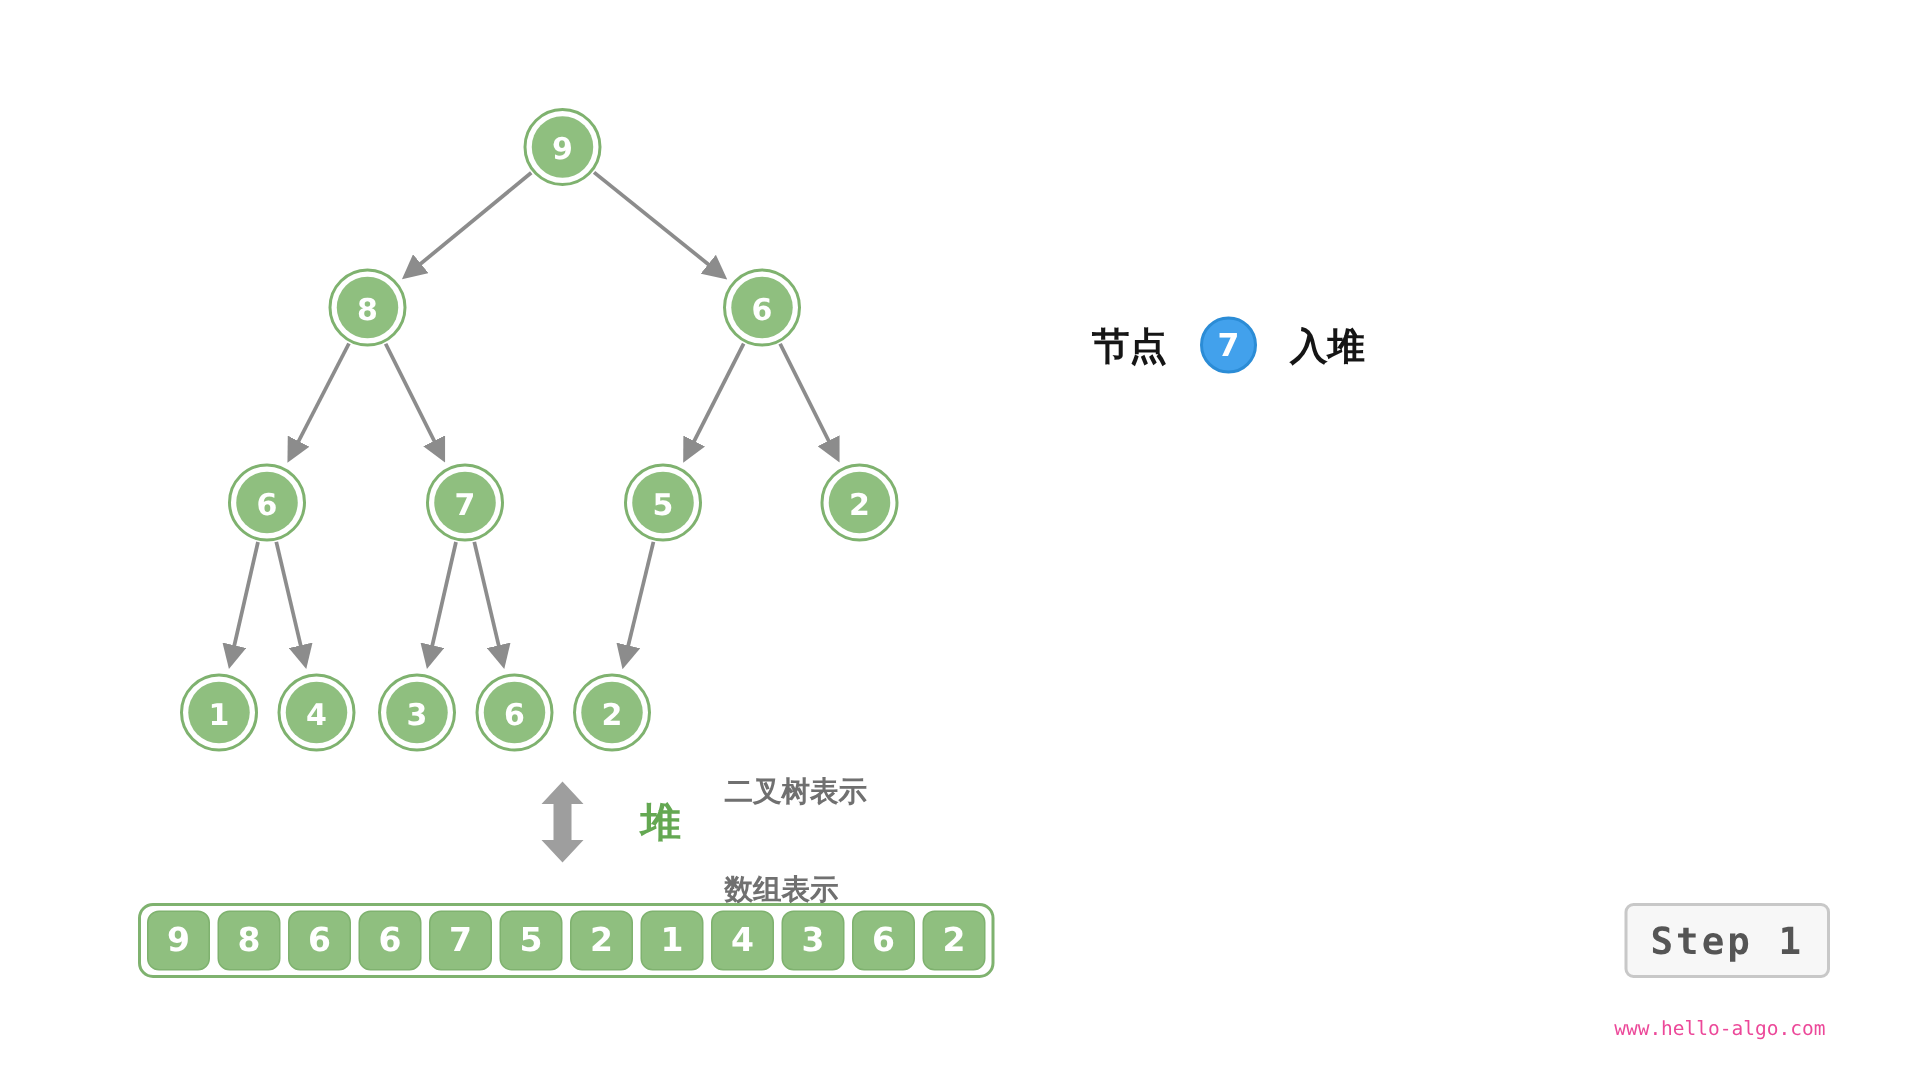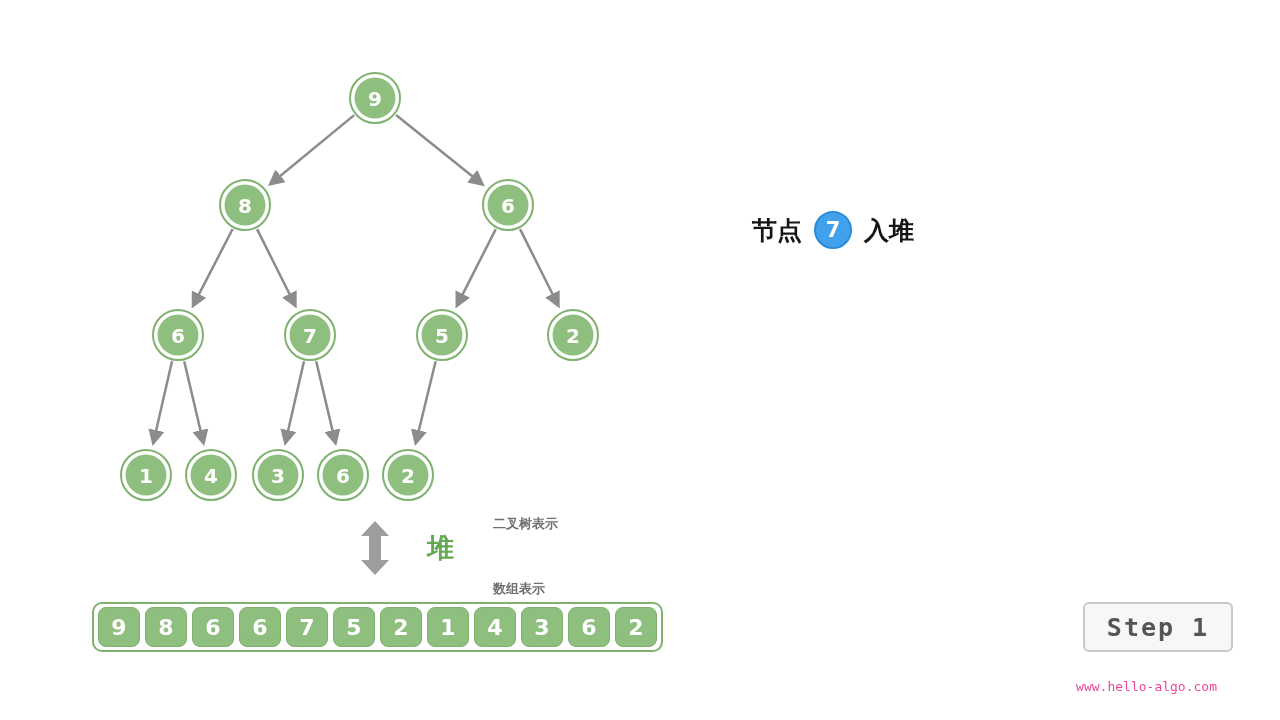--- a/index.html
+++ b/index.html
@@ -4,48 +4,48 @@
 <style>
   * { margin:0; padding:0; box-sizing:border-box; }
   html,body { width:1280px; height:720px; }
   body {
     font-family:"DejaVu Sans","Liberation Sans",sans-serif;
     background:#ffffff; position:relative; overflow:hidden;
   }
   .stage { position:absolute; inset:0; width:1280px; height:720px; }
   svg.diagram { position:absolute; left:0; top:0; }
 
-  .annotation { position:absolute; left:752px; top:211px; display:flex; align-items:center; gap:12px; }
+  .annotation { position:absolute; left:728px; top:211px; display:flex; align-items:center; gap:22px; }
   .annotation .txt { font-size:25px; font-weight:bold; color:#151515; }
   .node-badge {
     width:38px; height:38px; border-radius:50%;
     background:var(--highlight-fill); border:2px solid var(--highlight-border);
     color:#fff; font-size:21px; font-weight:bold;
     display:flex; align-items:center; justify-content:center;
   }
 
   .heap-label { position:absolute; left:427px; top:530px; font-size:27px; font-weight:bold; color:var(--heap-label); }
-  .repr-label { position:absolute; left:483px; font-size:13px; font-weight:bold; color:var(--label-text);margin-left:10px; }
+  .repr-label { position:absolute; left:483px; font-size:19px; font-weight:bold; color:var(--label-text); }
   .repr-tree  { top:515px; }
   .repr-array { top:580px;text-align:right; }
 
   .array-box {
     position:absolute; left:92px; top:602px; height:50px;
     border:2px solid var(--node-border); border-radius:10px; background:#fff;
     display:flex; align-items:center; gap:5px; padding:0 4px;
   }
   .array-cell {
     width:42px; height:40px; border-radius:8px;
     background:var(--node-fill); border:1px solid var(--node-border);
     color:#fff; font-size:22px; font-weight:bold;
     display:flex; align-items:center; justify-content:center;
   }
 
   .step-box {
-    position:absolute; left:1083px; top:602px; width:150px; height:50px;
+    position:absolute; left:1083px; top:602px; width:137px; height:50px;
     background:#F7F7F7; border:2px solid #C8C8C8; border-radius:6px;
     display:flex; align-items:center; justify-content:center;text-align:center;
   }
   .step-box span {
     font-family:"DejaVu Sans Mono","Liberation Mono",monospace;
     font-size:25px; font-weight:bold; color:#555; letter-spacing:2px;
   }
 
   .watermark {
     position:absolute; right:63px; top:679px;

